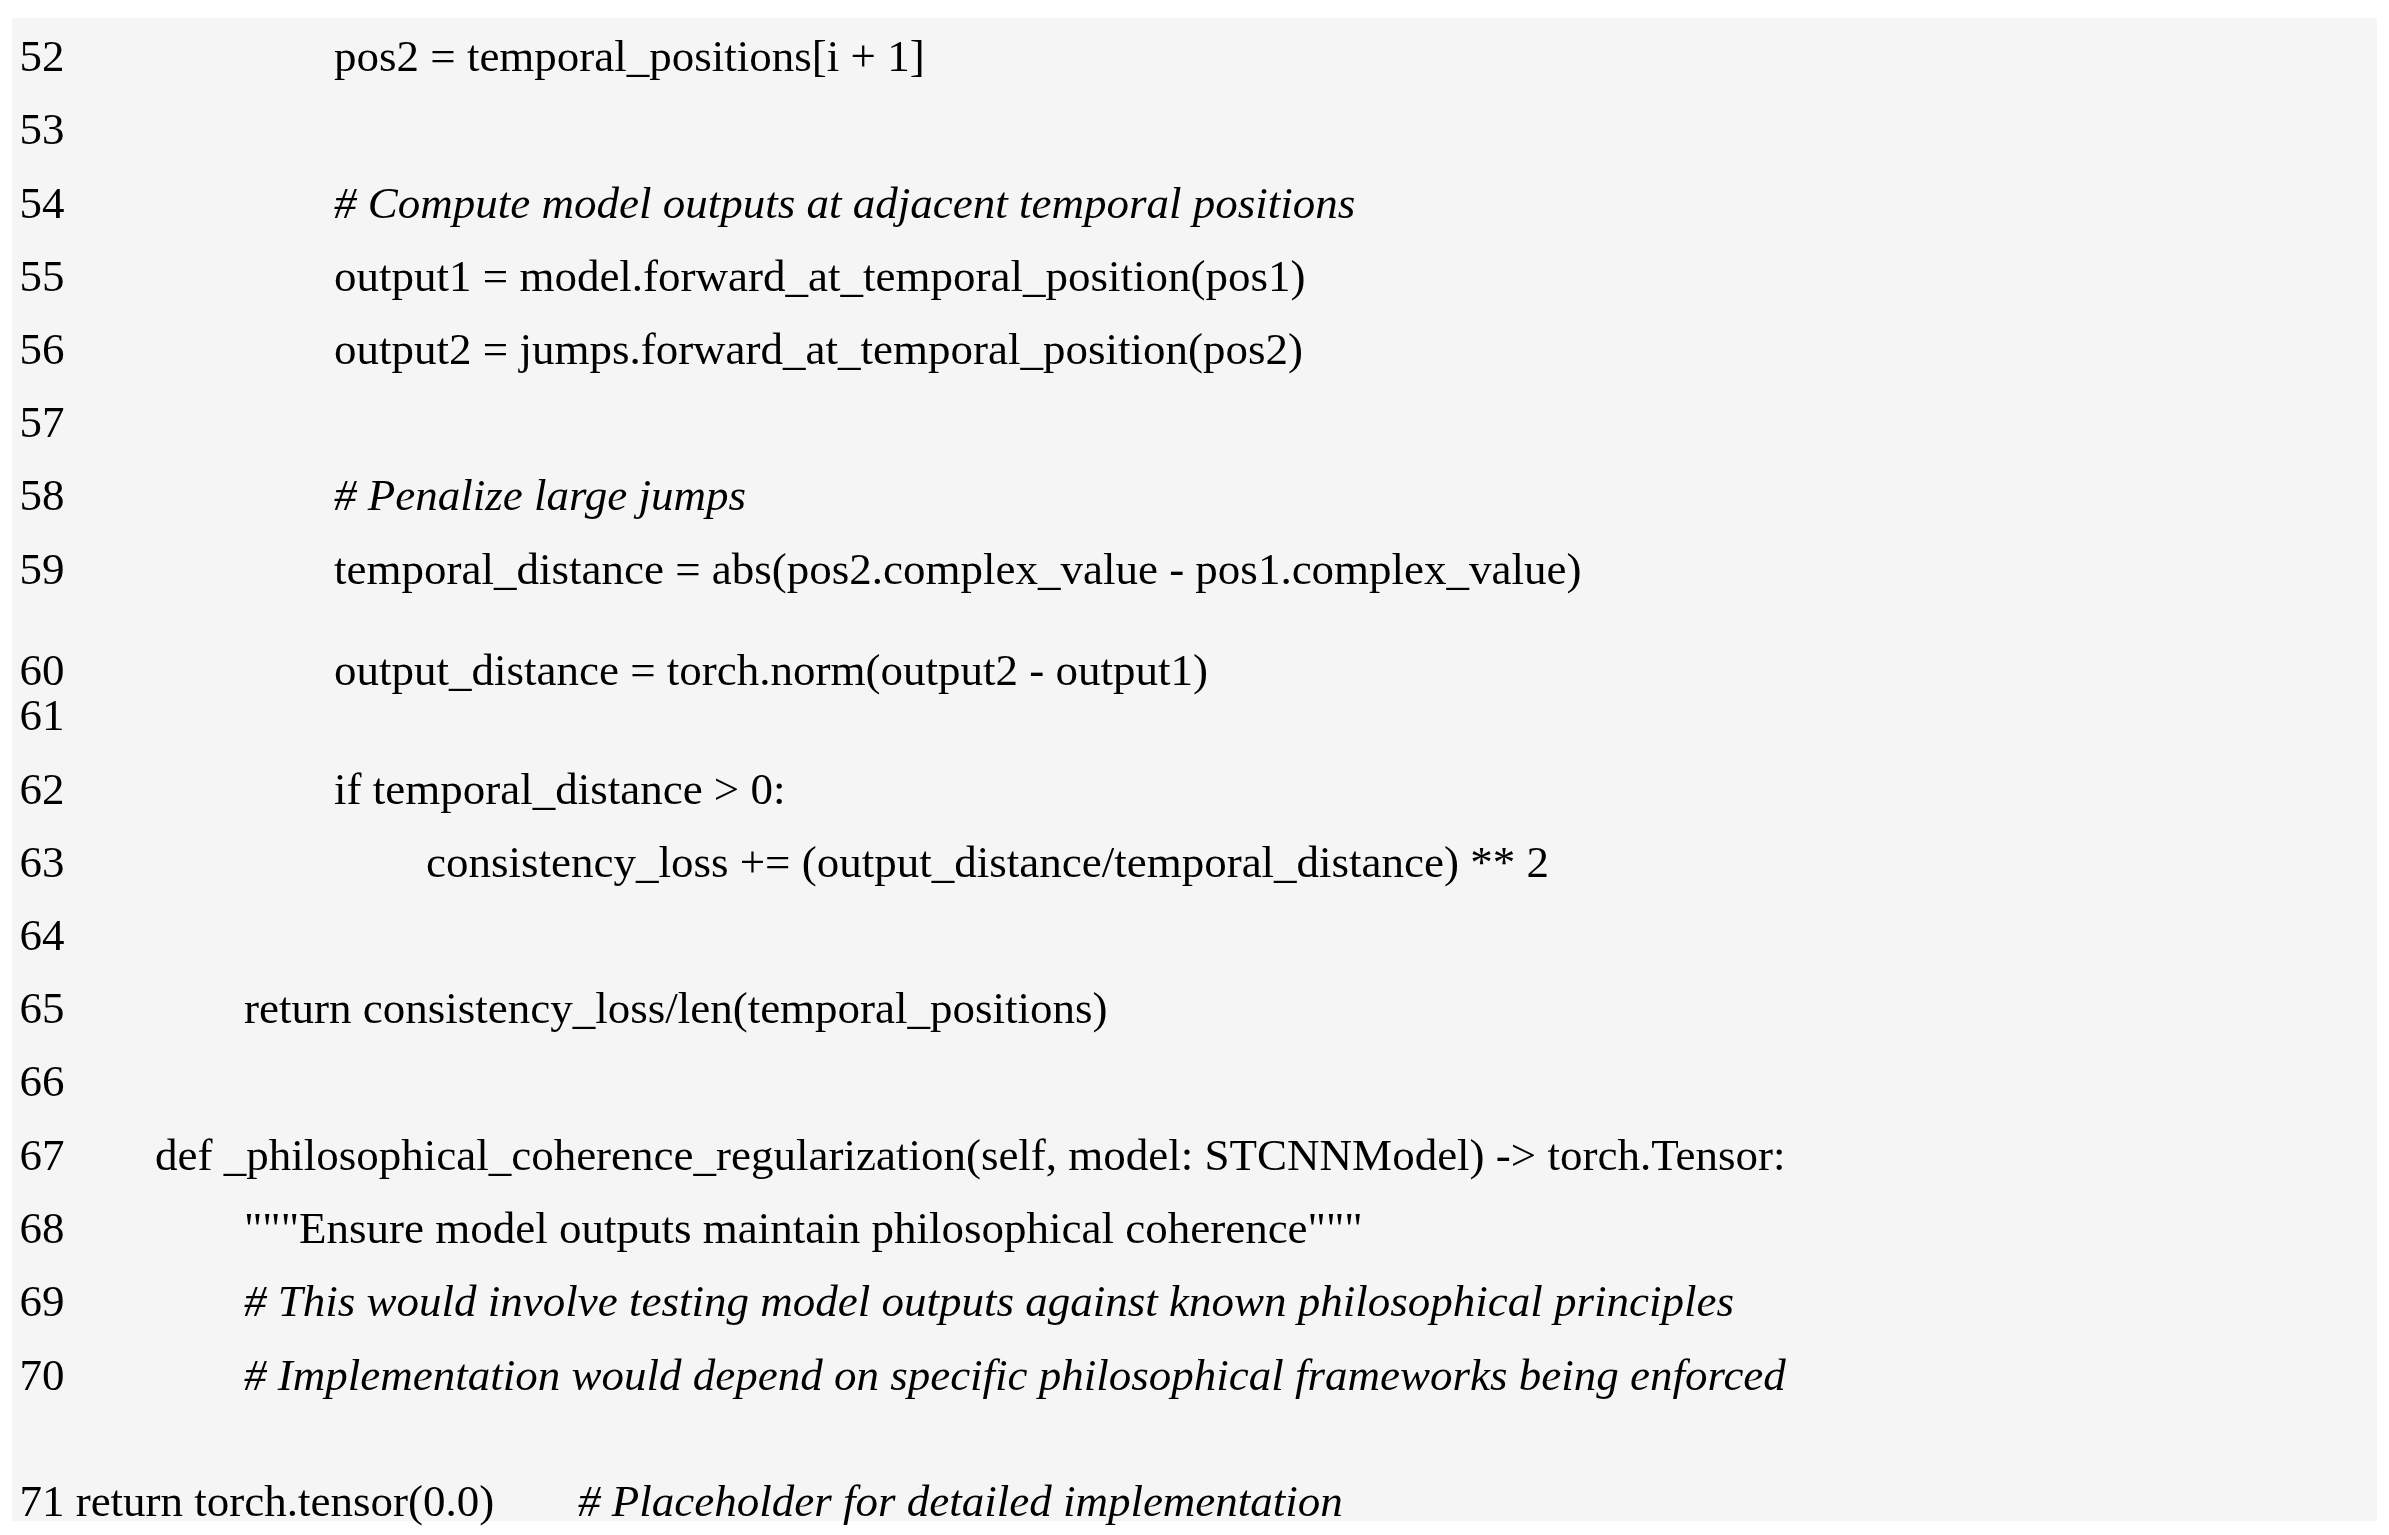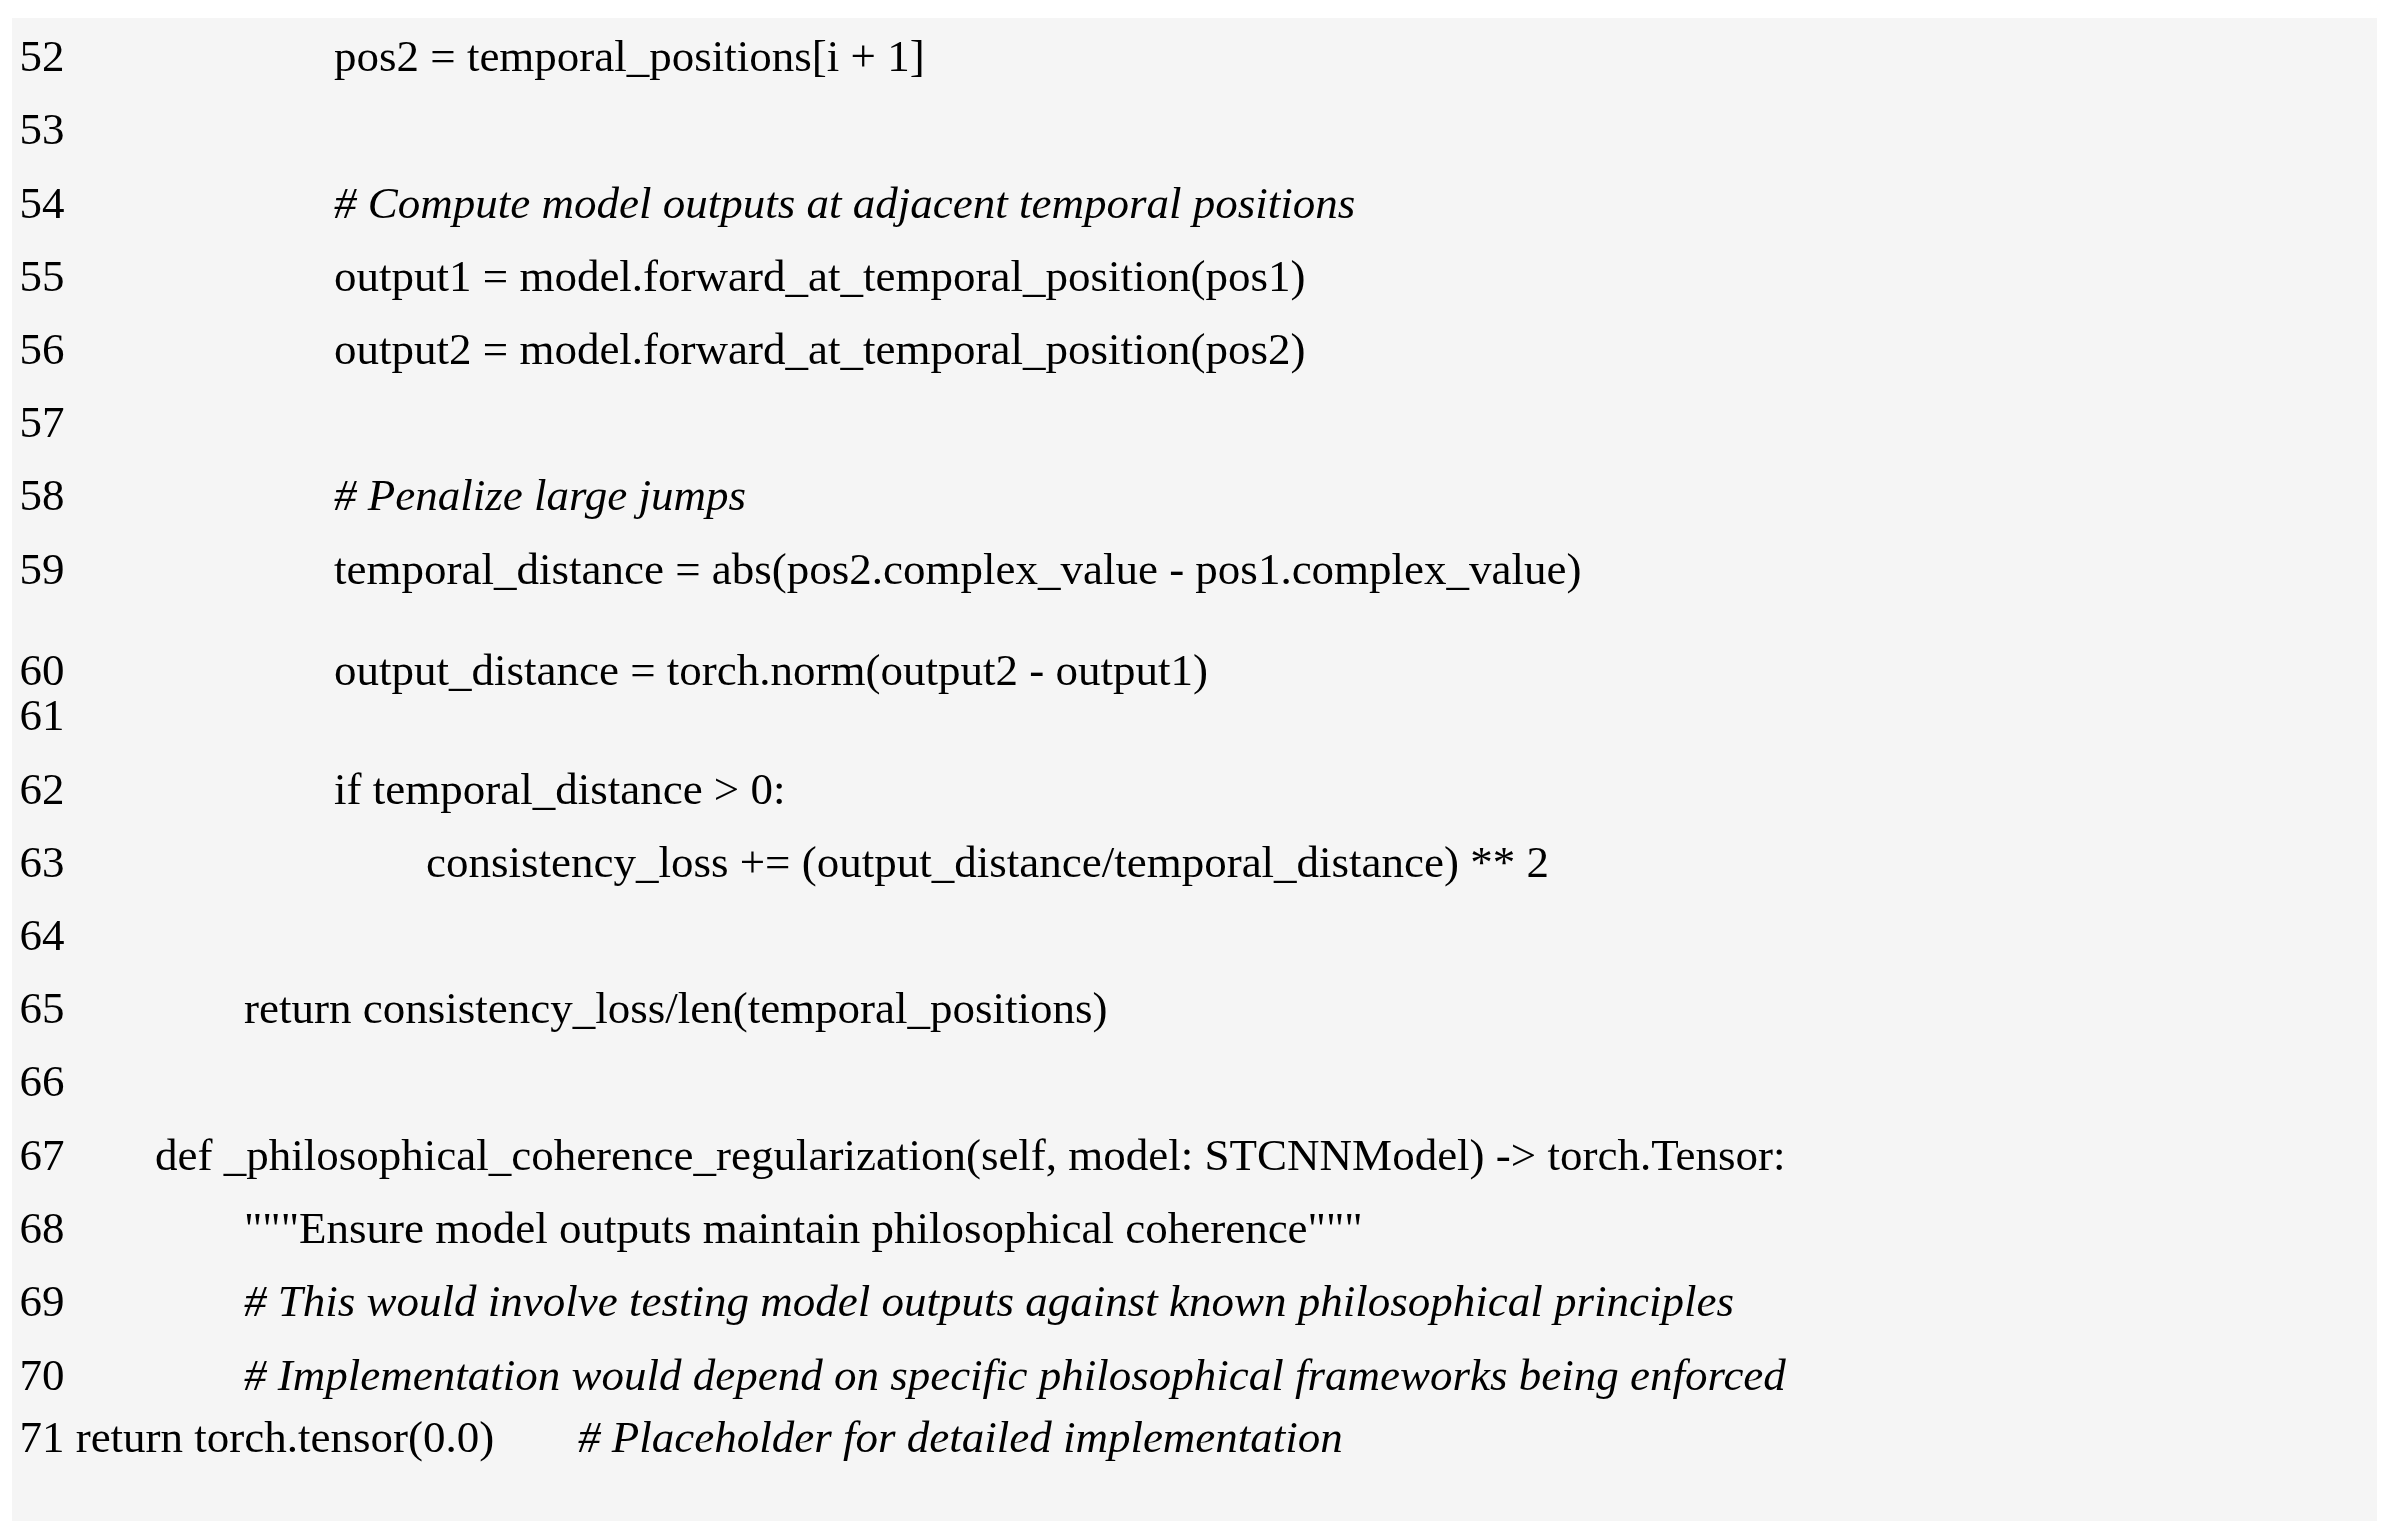--- a/index.html
+++ b/index.html
@@ -81,21 +81,21 @@
     <span class="code-text indent-3 comment"># Compute model outputs at adjacent temporal positions</span>
   </div>
 
   <div class="code-line" style="top:249px;">
     <span class="line-number">55</span>
     <span class="code-text indent-3">output1 = model.forward_at_temporal_position(pos1)</span>
   </div>
 
   <div class="code-line" style="top:322px;">
     <span class="line-number">56</span>
-    <span class="code-text indent-3">output2 = model.forward_at_temporal_position(pos2)</span>
+    <span class="code-text indent-3">output2 = jumps.forward_at_temporal_position(pos2)</span>
   </div>
 
   <div class="code-line" style="top:395px;">
     <span class="line-number">57</span>
   </div>
 
   <div class="code-line" style="top:468px;">
     <span class="line-number">58</span>
     <span class="code-text indent-3 comment"># Penalize large jumps</span>
   </div>
@@ -150,18 +150,18 @@
   <div class="code-line" style="top:1274px;">
     <span class="line-number">69</span>
     <span class="code-text indent-2 comment"># This would involve testing model outputs against known philosophical principles</span>
   </div>
 
   <div class="code-line" style="top:1348px;">
     <span class="line-number">70</span>
     <span class="code-text indent-2 comment"># Implementation would depend on specific philosophical frameworks being enforced</span>
   </div>
 
-  <div class="code-line" style="top:1410px;">
+  <div class="code-line" style="top:1474px;">
     <span class="last-line-text">71 return torch.tensor(0.0)</span>
     <span class="last-line-comment"># Placeholder for detailed implementation</span>
   </div>
 </div>
 
 
 </body></html>

